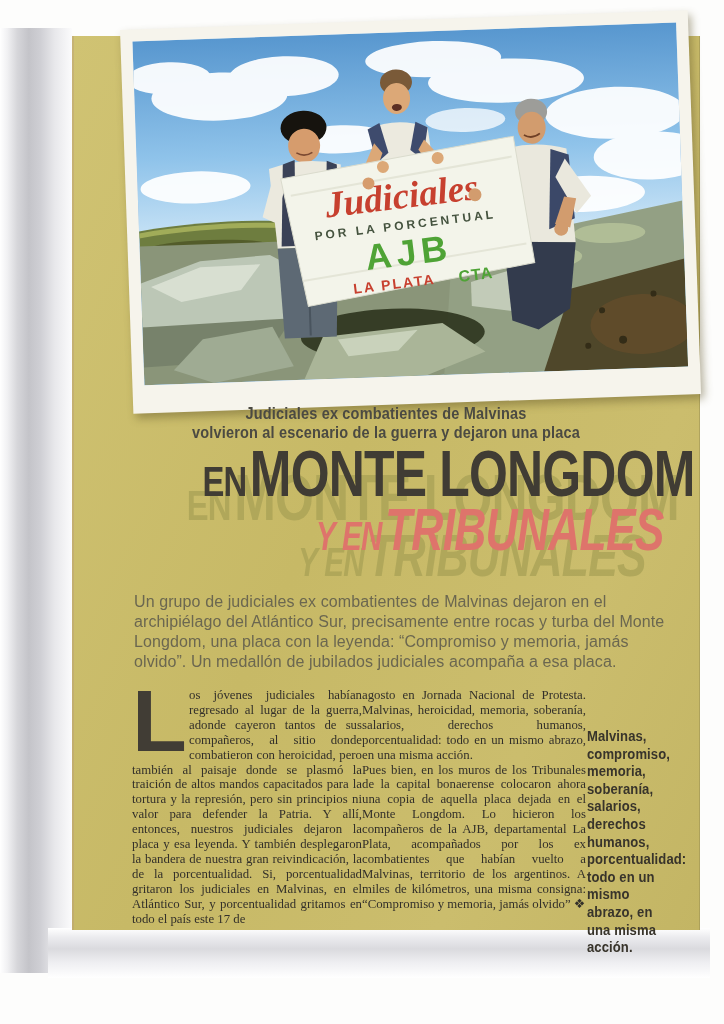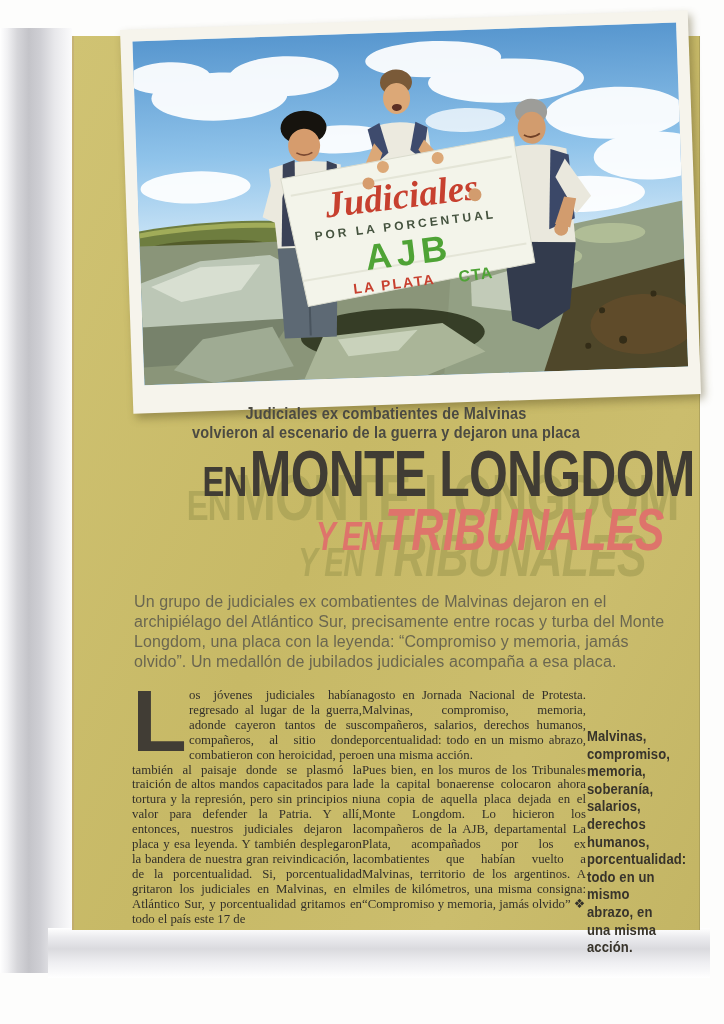--- a/index.html
+++ b/index.html
@@ -226,19 +226,19 @@
     </div>
   </div>
 
   <div class="lead">Un grupo de judiciales ex combatientes de Malvinas dejaron en el archipiélago del Atlántico Sur, precisamente entre rocas y turba del Monte Longdom, una placa con la leyenda: “Compromiso y memoria, jamás olvido”. Un medallón de jubilados judiciales acompaña a esa placa.</div>
 
   <div class="col col-1">
     <div class="dropcap">L</div><span>os jóvenes judiciales habían regresado al lugar de la guerra, adonde cayeron tantos de sus compañeros, al sitio donde combatieron con heroicidad, pero también al paisaje donde se plasmó la traición de altos mandos capacitados para la tortura y la represión, pero sin principios ni valor para defender la Patria. Y allí, entonces, nuestros judiciales dejaron la placa y esa leyenda. Y también desplegaron la bandera de nuestra gran reivindicación, la de la porcentualidad. Si, porcentualidad gritaron los judiciales en Malvinas, en el Atlántico Sur, y porcentualidad gritamos en todo el país este 17 de</span>
   </div>
 
   <div class="col col-2">
-    <p>agosto en Jornada Nacional de Protesta. Malvinas, compromiso, memoria, compañeros, salarios, derechos humanos, porcentualidad: todo en un mismo abrazo, en una misma acción.</p>
+    <p>agosto en Jornada Nacional de Protesta. Malvinas, heroicidad, memoria, soberanía, salarios, derechos humanos, porcentualidad: todo en un mismo abrazo, en una misma acción.</p>
     <p>Pues bien, en los muros de los Tribunales de la capital bonaerense colocaron ahora una copia de aquella placa dejada en el Monte Longdom. Lo hicieron los compañeros de la AJB, departamental La Plata, acompañados por los ex combatientes que habían vuelto a Malvinas, territorio de los argentinos. A miles de kilómetros, una misma consigna: “Compromiso y memoria, jamás olvido” ❖</p>
   </div>
 
   <div class="pull-quote">Malvinas, compromiso, memoria, soberanía, salarios, derechos humanos, porcentualidad: todo en un mismo abrazo, en una misma acción.</div>
 
 </div>
 
 </body></html>

